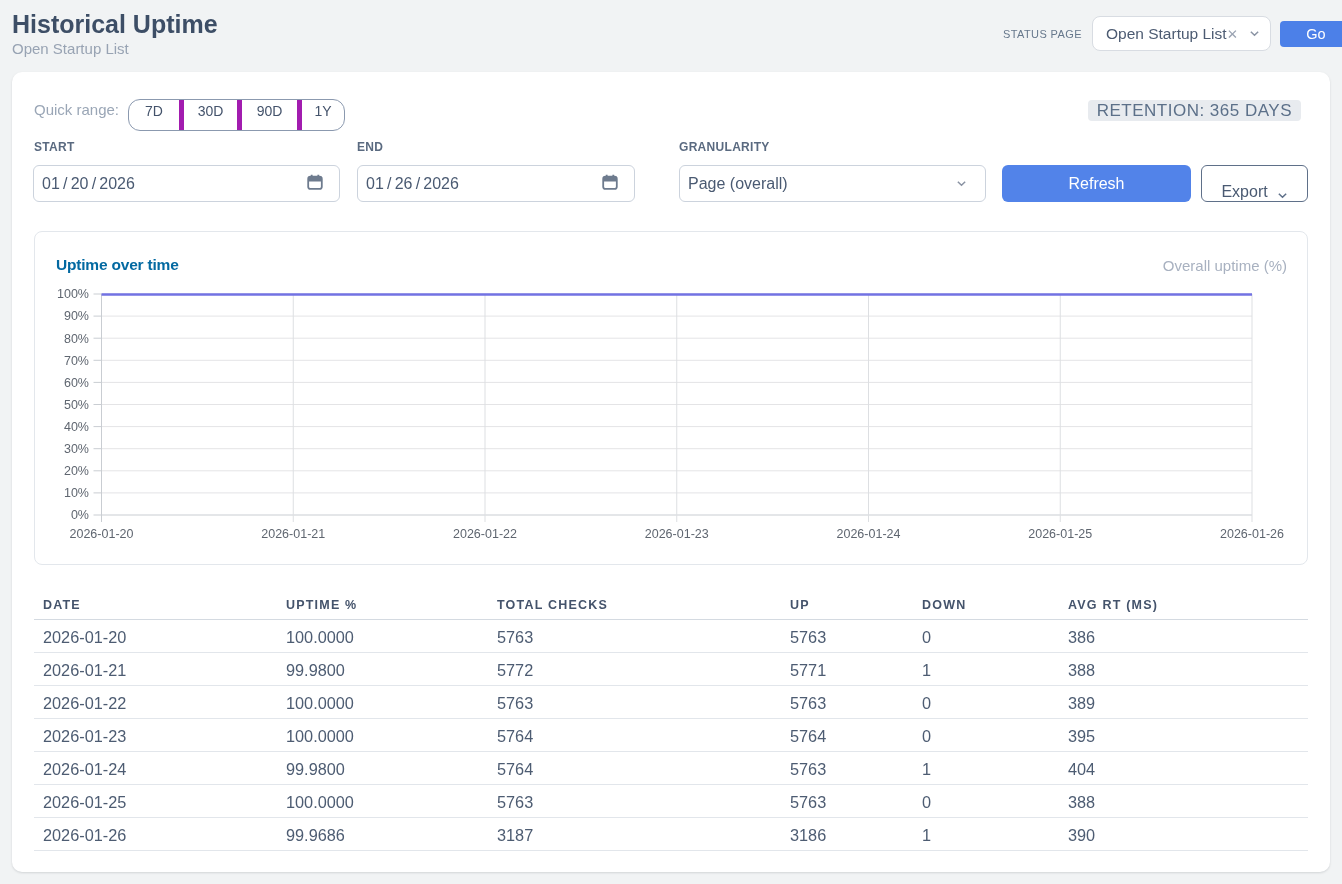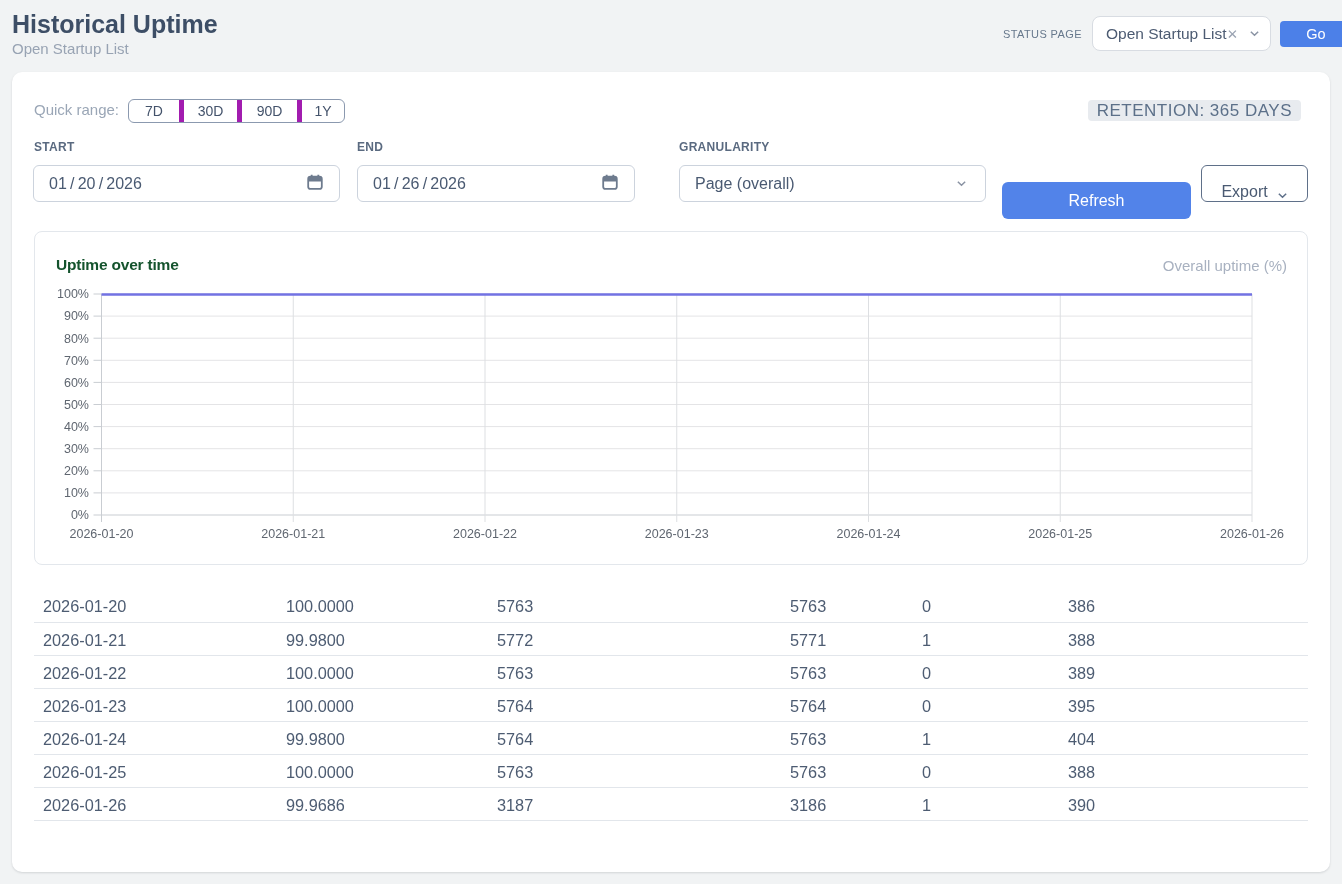--- a/index.html
+++ b/index.html
@@ -7,31 +7,31 @@
 body{font-family:"Liberation Sans",sans-serif;background:#f1f3f4;position:relative;overflow:hidden}
 .abs{position:absolute}
 h1{left:12px;top:10px;font-size:25px;font-weight:700;color:#3d4e66;letter-spacing:0;white-space:nowrap}
 .sub{left:12px;top:40px;font-size:15px;color:#98a3b3}
 .splabel{left:1003px;top:28px;font-size:11px;letter-spacing:.4px;color:#67788c}
 .selectbox{left:1092px;top:16px;width:179px;height:35px;background:#fff;border:1px solid #d8dce2;border-radius:8px;display:flex;align-items:center;padding:0 10px 0 13px;font-size:15.5px;color:#4c5b72}
 .selectbox .x{color:#9aa3b2;font-size:13.5px;margin-left:0}
 .gobtn{left:1280px;top:21px;width:72px;height:26px;background:#4c80e8;border-radius:4px;color:#fff;font-size:14.5px;display:flex;align-items:center;justify-content:center}
 .card{left:12px;top:72px;width:1318px;height:800px;background:#fff;border-radius:10px;box-shadow:0 1px 2px rgba(15,23,42,.06),0 1px 3px rgba(15,23,42,.08)}
 .qr{left:34px;top:101px;font-size:15px;color:#9aa6b6}
-.seg{left:128px;top:99px;height:24px;display:flex;border:1px solid #8b99af;border-radius:6px;background:#fff;overflow:hidden}
+.seg{left:128px;top:99px;height:32px;display:flex;border:1px solid #8b99af;border-radius:12px;background:#fff;overflow:hidden}
 .seg div{font-size:14px;color:#44536b;line-height:22px;text-align:center;border-left:5px solid #a21caf}
 .seg div:first-child{border-left:none}
 .badge{right:41px;top:100px;height:21px;line-height:21px;padding:0 9px;background:#e8ebef;border-radius:4px;font-size:17px;letter-spacing:.5px;color:#5c7089}
 .flabel{top:140px;font-size:12px;font-weight:700;letter-spacing:.3px;color:#5a6a80}
-.input{top:165px;height:37px;background:#fff;border:1px solid #ccd3dd;border-radius:6px;display:flex;align-items:center;font-size:16px;color:#4a5a72;padding-left:15px}
+.input{top:165px;height:37px;background:#fff;border:1px solid #ccd3dd;border-radius:6px;display:flex;align-items:center;font-size:16px;color:#4a5a72;padding-left:8px}
 .chev{width:11px;height:11px}
-.refresh{left:1002px;top:182px;width:189px;height:37px;background:#5283e9;border-radius:6px;color:#fff;font-size:16px;display:flex;align-items:center;justify-content:center}
+.refresh{left:1002px;top:165px;width:189px;height:37px;background:#5283e9;border-radius:6px;color:#fff;font-size:16px;display:flex;align-items:center;justify-content:center}
 .export{left:1201px;top:165px;width:107px;height:37px;background:#fff;border:1px solid #5f7089;border-radius:6px;color:#4a5a72;font-size:16px;display:flex;align-items:flex-end;justify-content:center}
 .chartcard{left:34px;top:231px;width:1274px;height:334px;border:1px solid #e3e7ec;border-radius:8px;background:#fff}
-.ctitle{left:56px;top:256px;font-size:15.5px;font-weight:700;color:#14532d;letter-spacing:-0.2px}
+.ctitle{left:56px;top:256px;font-size:15.5px;font-weight:700;color:#0369a1;letter-spacing:-0.2px}
 .clabel{right:55px;top:257px;font-size:15px;color:#a8b1c0}
 table{position:absolute;left:34px;top:589px;width:1274px;border-collapse:collapse;table-layout:fixed}
 th{font-size:12.5px;font-weight:700;letter-spacing:1.2px;color:#44536b;text-align:left;padding:3px 0 0 9px;height:30px;border-bottom:1px solid #d4dae1}
 td{font-size:16.3px;color:#4d5c72;padding:3px 0 0 9px;height:33px;border-bottom:1px solid #e2e6eb}
 </style>
 </head>
 <body>
 <div class="abs">
     <h1 class="abs">Historical Uptime</h1>
   </div>
@@ -137,20 +137,28 @@
 <table>
 <colgroup>
       <col style="width:243px">
       <col style="width:211px">
       <col style="width:293px">
       <col style="width:132px">
       <col style="width:146px">
       <col style="width:249px">
     </colgroup>
 <tbody>
+      <tr>
+        <th>DATE</th>
+        <th>UPTIME %</th>
+        <th>TOTAL CHECKS</th>
+        <th>UP</th>
+        <th>DOWN</th>
+        <th>AVG RT (MS)</th>
+      </tr>
 <tr>
         <td>2026-01-20</td>
         <td>100.0000</td>
         <td>5763</td>
         <td>5763</td>
         <td>0</td>
         <td>386</td>
       </tr>
 <tr>
         <td>2026-01-21</td>

